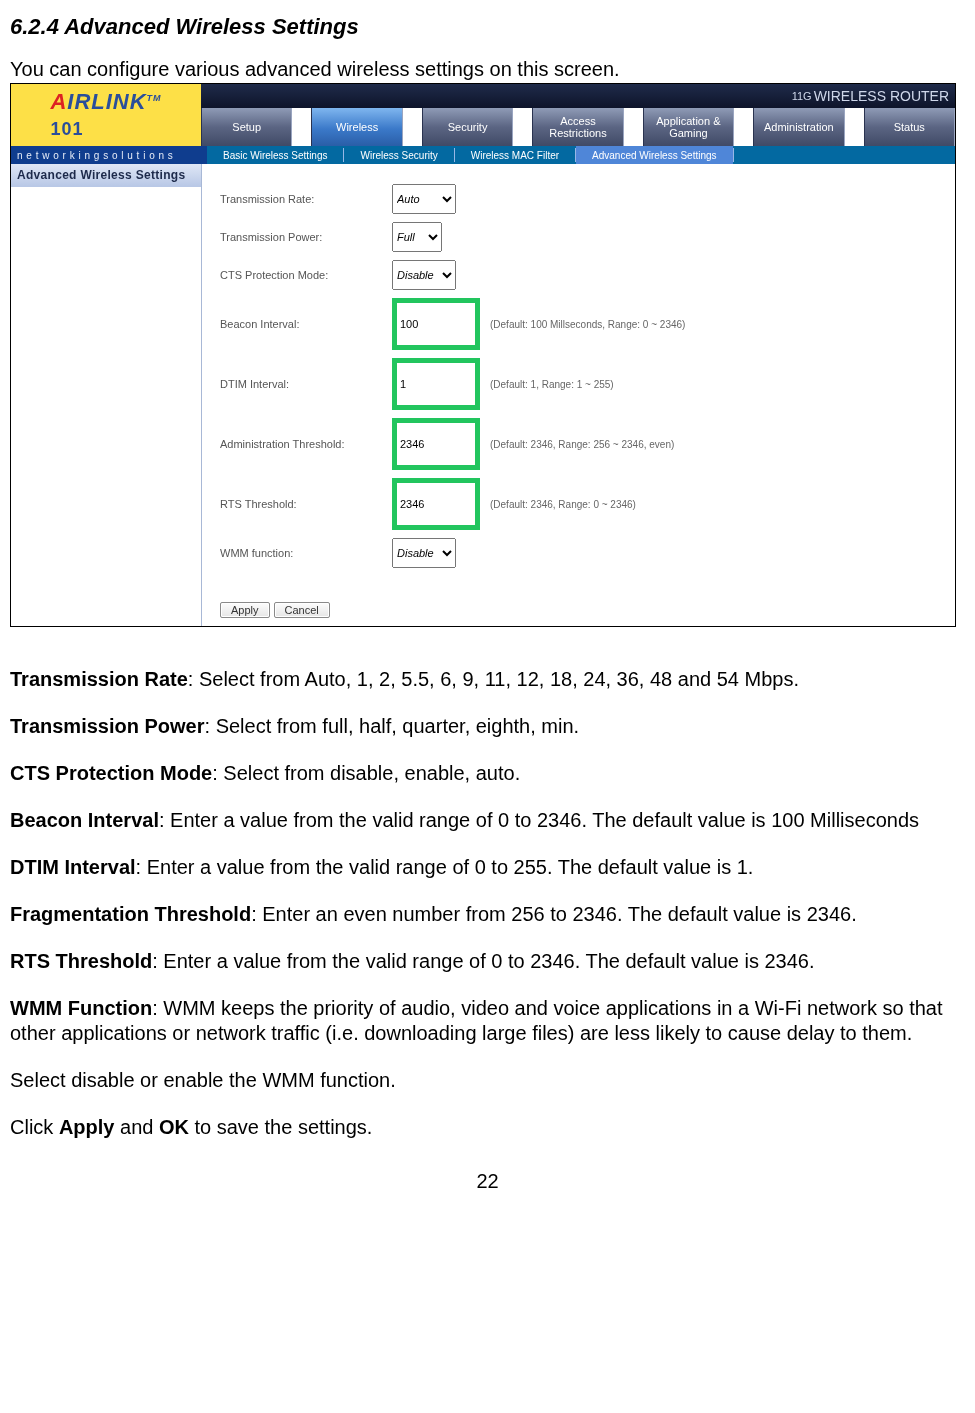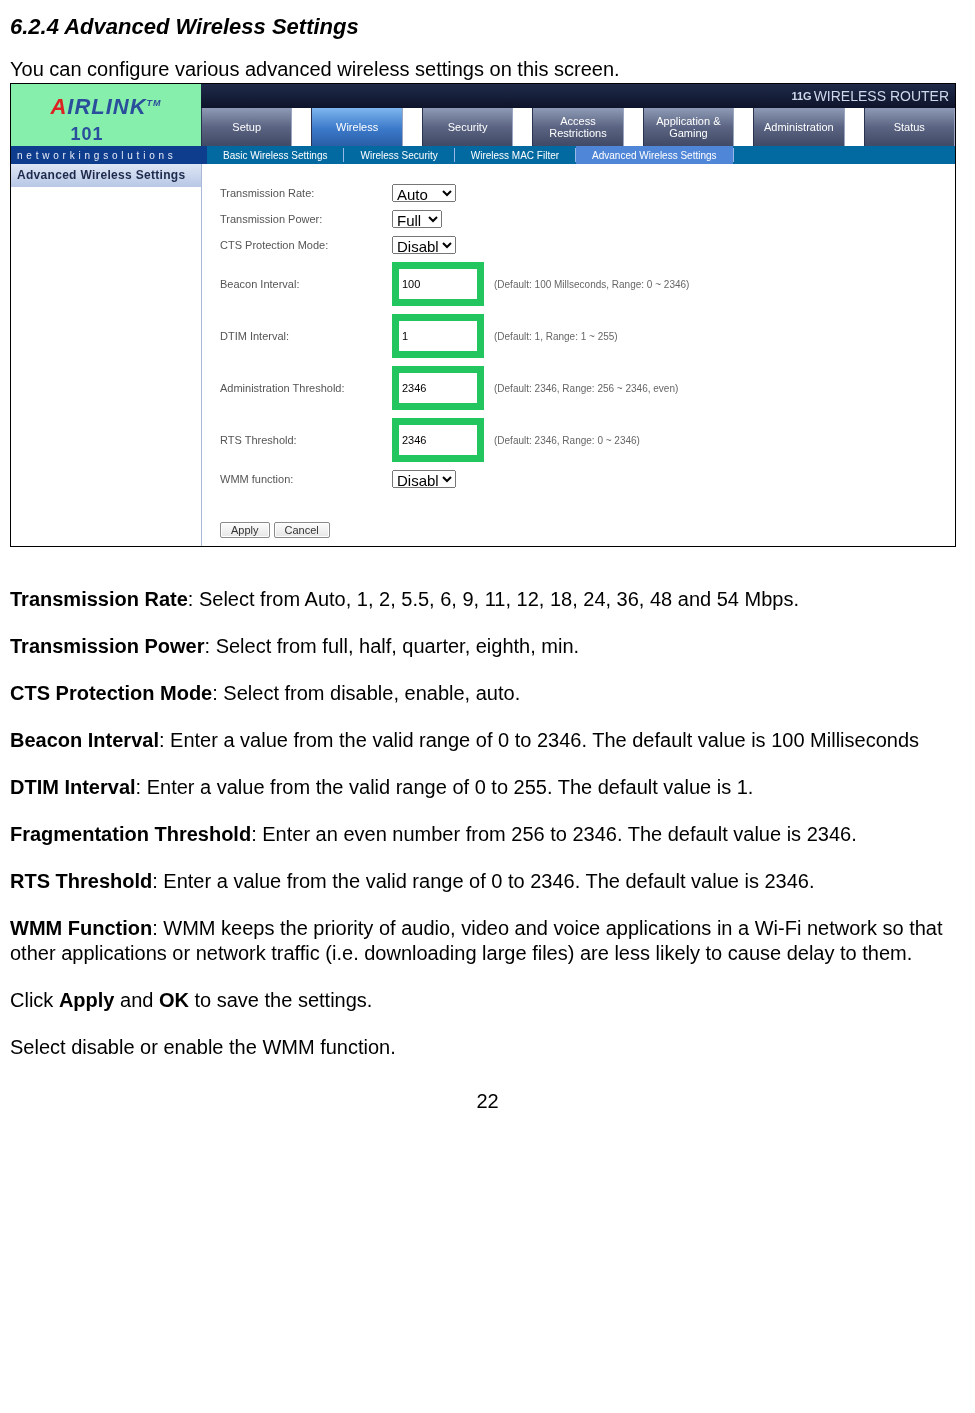--- a/index.html
+++ b/index.html
@@ -25,23 +25,23 @@
     background: #fff;
     font-size: 11px;
     color: #000;
   }
   .top-header {
     display: flex;
     height: 62px;
   }
   .logo-cell {
     width: 190px;
-    background: #86efac;
+    background: #fde047;
     display: flex;
-    align-items: flex-end;
+    align-items: center;
     justify-content: center;
   }
   .logo-cell .logo-txt {
     font-size: 22px;
     font-weight: bold;
     color: #2a4e9b;
     font-style: italic;
     letter-spacing: 1px;
   }
   .logo-cell .tm {font-size:9px; vertical-align: super; color:#2a4e9b;}
@@ -56,21 +56,21 @@
   .nav-top-dark {
     height: 24px;
     background: linear-gradient(#1f2b4a,#0e142a);
     display:flex;
     justify-content:flex-end;
     align-items:center;
     padding-right:6px;
     color:#cfd7ea;
     font-size:9px;
   }
-  .nav-top-dark .llg {font-size:11px; font-weight:bold; margin-right:2px;}
+  .nav-top-dark .llg {font-size:11px; font-weight:normal; margin-right:2px;}
   .nav-tabs {
     flex:1;
     display:flex;
     gap:19px;
   }
   .tab {
     flex:1;
     background: linear-gradient(#8f9bb6 0%, #5b6583 50%, #404a66 100%);
     border-left:1px solid #2a3350;
     border-right:1px solid #9aa5c0;
@@ -160,29 +160,30 @@
   .fctrl {
     display:flex;
     align-items:center;
     gap:10px;
   }
   .hint {
     color:#666;
     font-size:10px;
   }
   select.wsel {
-    font-size:15px;
-    height:18px;
+    font-size:11px;
+    height:30px;
+    font-style:italic;
   }
   input.winp {
     font-size:11px;
     height:14px;
     width:72px;
-    padding:8px 3px;
-    border:7px solid #22c55e;
+    padding:14px 3px;
+    border:5px solid #22c55e;
   }
   .btnrow {
     margin-top:34px;
     display:flex;
     gap:4px;
   }
   .wbtn {
     font-size:11px;
     background:linear-gradient(#fdfdfd,#e6e6e6);
     border:1px solid #8a8a8a;
@@ -207,21 +208,21 @@
 <body>
 
 <div class="heading">6.2.4 Advanced Wireless Settings</div>
 <p class="intro">You can configure various advanced wireless settings on this screen.</p>
 
 <div class="screenshot">
   <div class="top-header">
     <div class="logo-cell">
       <span class="logo-txt">
         <span class="logo-red">A</span>IRLINK<span class="tm">TM</span><br>
-        <span style="font-size:18px; font-style:normal;margin-left:20px;">101</span>
+        <span style="font-size:18px; font-style:normal;">101</span>
       </span>
     </div>
     <div class="nav-row">
       <div class="nav-top-dark">
         <span class="llg">11G</span>
         <span style="font-size:14px;">WIRELESS ROUTER</span>
       </div>
       <div class="nav-tabs">
         <div class="tab">Setup</div>
         <div class="tab active">Wireless</div>
@@ -326,17 +327,17 @@
 
 <div class="desc-block">
   <p><span class="b">Transmission Rate</span><span>: Select from Auto, 1, 2, 5.5, 6, 9, 11, 12, 18, 24, 36, 48 and 54 Mbps.</span></p>
   <p><span class="b">Transmission Power</span><span>: Select from full, half, quarter, eighth, min.</span></p>
   <p><span class="b">CTS Protection Mode</span><span>: Select from disable, enable, auto.</span></p>
   <p><span class="b">Beacon Interval</span><span>: Enter a value from the valid range of 0 to 2346. The default value is 100 Milliseconds</span></p>
   <p><span class="b">DTIM Interval</span><span>: Enter a value from the valid range of 0 to 255. The default value is 1.</span></p>
   <p><span class="b">Fragmentation Threshold</span><span>: Enter an even number from 256 to 2346. The default value is 2346.</span></p>
   <p><span class="b">RTS Threshold</span><span>: Enter a value from the valid range of 0 to 2346. The default value is 2346.</span></p>
   <p><span class="b">WMM Function</span><span>: WMM keeps the priority of audio, video and voice applications in a Wi-Fi network so that other applications or network traffic (i.e. downloading large files) are less likely to cause delay to them.</span></p>
+  <p>Select disable or enable the WMM function.</p>
   <p><span>Click </span><span class="b">Apply</span><span> and </span><span class="b">OK</span><span> to save the settings.</span></p>
-  <p>Select disable or enable the WMM function.</p>
 </div>
 
 <div class="pagenum">22</div>
 
 </body></html>

